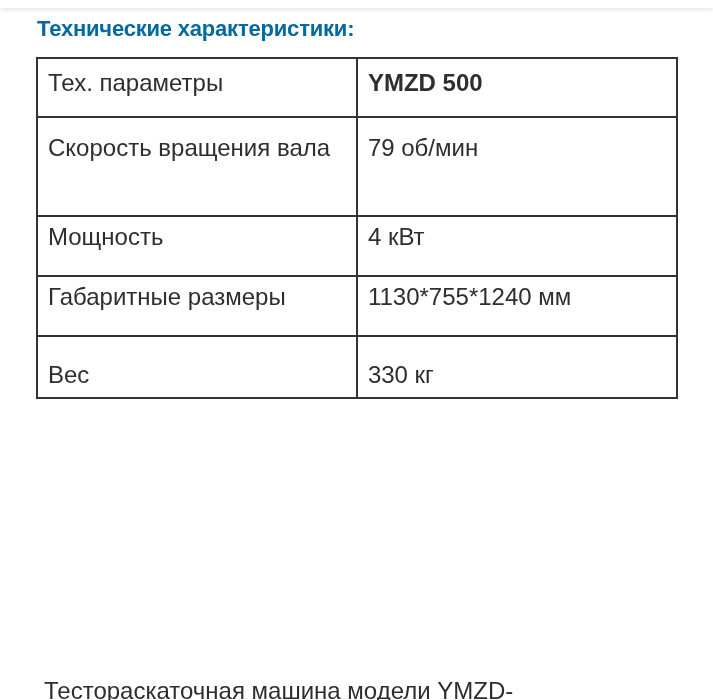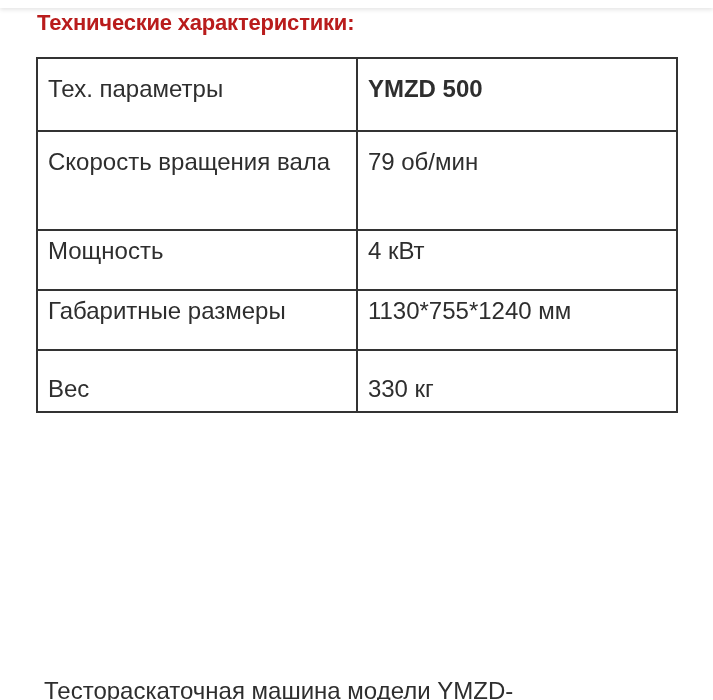--- a/index.html
+++ b/index.html
@@ -16,45 +16,45 @@
       left: 0; top: 0;
       width: 713px;
       height: 8px;
       background: #ffffff;
       box-shadow: 0 2px 4px rgba(0,0,0,0.10);
       z-index: 2;
     }
     .heading {
       position: absolute;
       left: 37px;
-      top: 9px;
+      top: 15px;
       font-size: 22px;
       font-weight: bold;
-      color: #b91c1c;
+      color: #0369a1;
       letter-spacing: -0.2px;
       line-height: 28px;
     }
     table.spec {
       position: absolute;
       left: 36px;
       top: 57px;
       width: 642px;
       border-collapse: collapse;
       font-size: 24px;
       color: #2e2e2e;
     }
     table.spec td {
       border: 2px solid #333333;
       vertical-align: top;
       padding: 0 10px;
       line-height: 39px;
     }
     table.spec td.col1 { width: 321px; }
     table.spec td.col2 { width: 321px; }
-    tr.r-head td { height: 73px; padding-top: 10px; }
+    tr.r-head td { height: 59px; padding-top: 4px; }
     tr.r-2line td { height: 99px; padding-top: 10px; }
     tr.r-1line td { height: 60px; }
     tr.r-last td { height: 62px; padding-top: 18px; }
     .bold { font-weight: bold; }
     .para {
       position: absolute;
       left: 44px;
       top: 676px;
       font-size: 24px;
       color: #2e2e2e;

